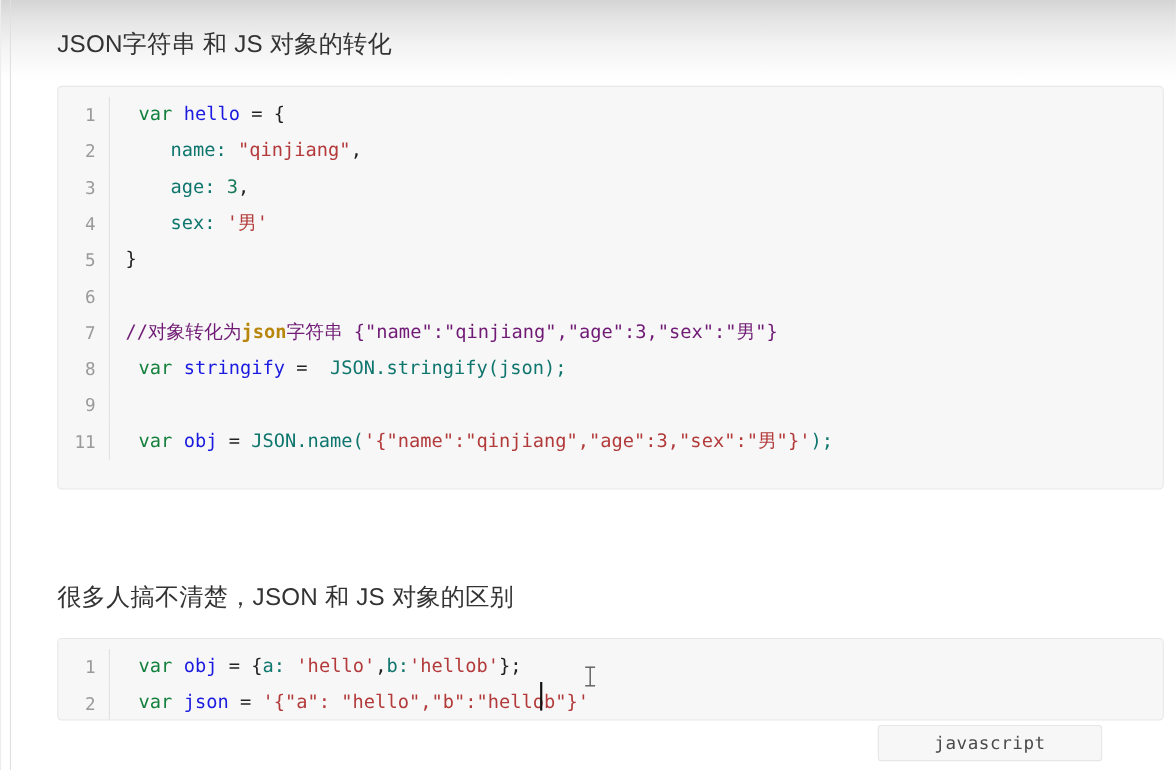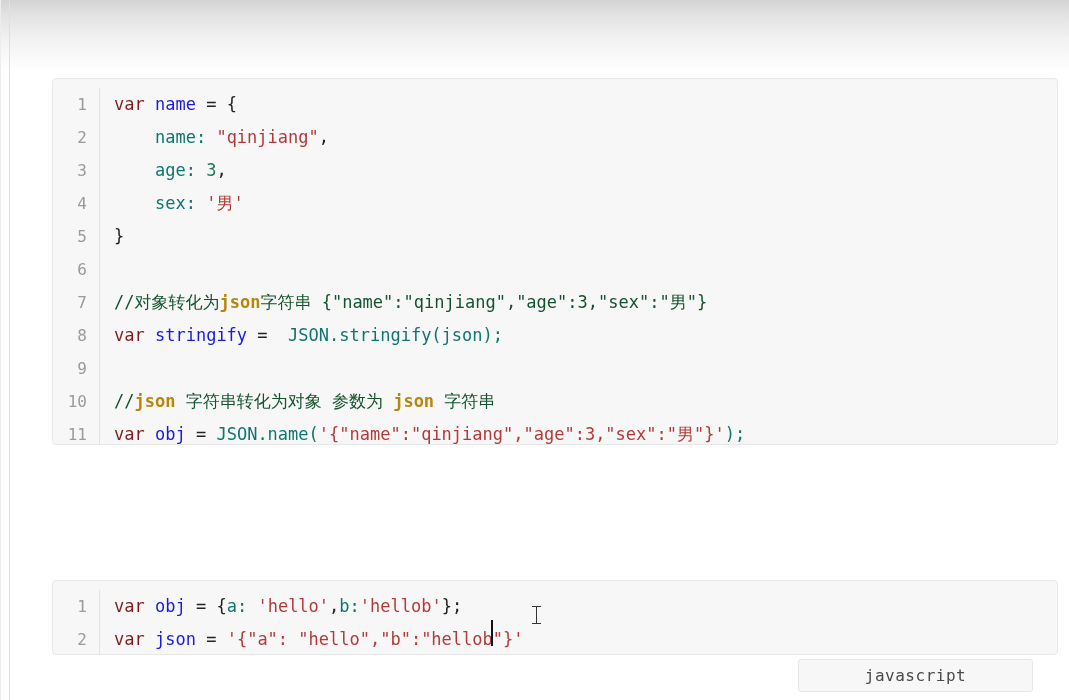--- a/index.html
+++ b/index.html
@@ -108,25 +108,25 @@
     border-left: 1px solid #e2e2e2;
     font-family: "DejaVu Sans Mono", "Liberation Mono", monospace;
     font-size: 17px;
     line-height: 33px;
     color: #222222;
     white-space: pre;
     box-sizing: border-box;
   }
 
   
-  .t-kw      { color: #7f1d1d; }   
+  .t-kw      { color: #15803d; margin-left: 12px; }   
   .t-var     { color: #1a1ae0; }   
   .t-str     { color: #b33a3a; }   
   .t-num     { color: #1a7a5a; }   
-  .t-cmt     { color: #14532d; }   
+  .t-cmt     { color: #701a75; }   
   .t-cmt-b   { color: #b8860b; font-weight: bold; }
   .t-plain   { color: #0f766e; }
   .t-punc    { color: #222222; }
 
   
   .lang-badge {
     position: absolute;
     background: #f7f7f7;
     border: 1px solid #e6e6e6;
     border-radius: 3px;
@@ -174,27 +174,28 @@
 <body>
 
 <div id="page">
 
   <div class="top-shade"></div>
   <div class="left-rule-2"></div>
   <div class="left-rule"></div>
 
   <div class="content">
 
+    <h2 class="section-heading" style="left:52px; top:25px;">JSON字符串 和 JS 对象的转化</h2>
 
     <div class="code-block" style="left:52px; top:78px; width:1006px; height:367px;">
       <div class="code-rows">
 
         <div class="code-row">
           <div class="gutter">1</div>
-          <div class="code-line"><span class="t-kw">var</span> <span class="t-var">name</span> <span class="t-punc">=</span> <span class="t-punc">{</span></div>
+          <div class="code-line"><span class="t-kw">var</span> <span class="t-var">hello</span> <span class="t-punc">=</span> <span class="t-punc">{</span></div>
         </div>
 
         <div class="code-row">
           <div class="gutter">2</div>
           <div class="code-line">    <span class="t-plain">name:</span> <span class="t-str">"qinjiang"</span><span class="t-punc">,</span></div>
         </div>
 
         <div class="code-row">
           <div class="gutter">3</div>
           <div class="code-line">    <span class="t-plain">age:</span> <span class="t-num">3</span><span class="t-punc">,</span></div>
@@ -223,51 +224,48 @@
         <div class="code-row">
           <div class="gutter">8</div>
           <div class="code-line"><span class="t-kw">var</span> <span class="t-var">stringify</span> <span class="t-punc">=</span>  <span class="t-plain">JSON.stringify(json);</span></div>
         </div>
 
         <div class="code-row">
           <div class="gutter">9</div>
           <div class="code-line"> </div>
         </div>
 
-        <div class="code-row">
-          <div class="gutter">10</div>
-          <div class="code-line"><span class="t-cmt">//</span><span class="t-cmt-b">json</span><span class="t-cmt"> 字符串转化为对象 参数为 </span><span class="t-cmt-b">json</span><span class="t-cmt"> 字符串</span></div>
-        </div>
 
         <div class="code-row">
           <div class="gutter">11</div>
           <div class="code-line"><span class="t-kw">var</span> <span class="t-var">obj</span> <span class="t-punc">=</span> <span class="t-plain">JSON.name(</span><span class="t-str">'{"name":"qinjiang","age":3,"sex":"男"}'</span><span class="t-plain">);</span></div>
         </div>
 
       </div>
     </div>
 
+    <h2 class="section-heading" style="left:52px; top:528px;">很多人搞不清楚，JSON 和 JS 对象的区别</h2>
 
     <div class="code-block" style="left:52px; top:580px; width:1006px; height:75px;">
       <div class="code-rows">
 
         <div class="code-row">
           <div class="gutter">1</div>
           <div class="code-line"><span class="t-kw">var</span> <span class="t-var">obj</span> <span class="t-punc">=</span> <span class="t-punc">{</span><span class="t-plain">a:</span> <span class="t-str">'hello'</span><span class="t-punc">,</span><span class="t-plain">b:</span><span class="t-str">'hellob'</span><span class="t-punc">};</span></div>
         </div>
 
         <div class="code-row">
           <div class="gutter">2</div>
           <div class="code-line"><span class="t-kw">var</span> <span class="t-var">json</span> <span class="t-punc">=</span> <span class="t-str">'{"a": "hello","b":"hellob"}'</span></div>
         </div>
 
       </div>
     </div>
 
-    <div class="lang-badge" style="left:798px; top:659px; width:235px; height:33px;">
+    <div class="lang-badge" style="left:798px; top:659px; width:204px; height:33px;">
       <span>javascript</span>
     </div>
 
     <div class="caret" style="left:491px; top:620px; height:26px;"></div>
 
     <div class="ibeam" style="left:531px; top:605px;">
       <div class="cap-t"></div>
       <div class="stem"></div>
       <div class="cap-b"></div>
     </div>

